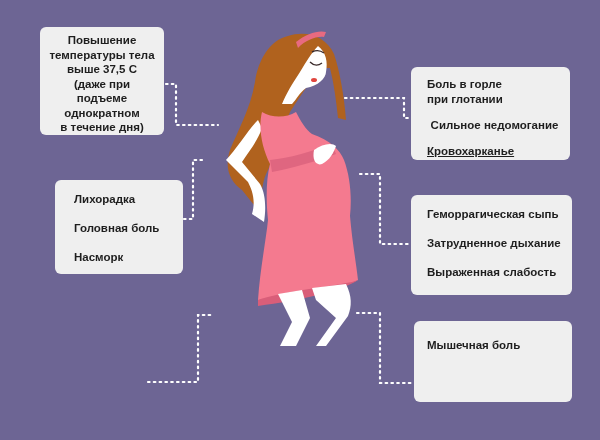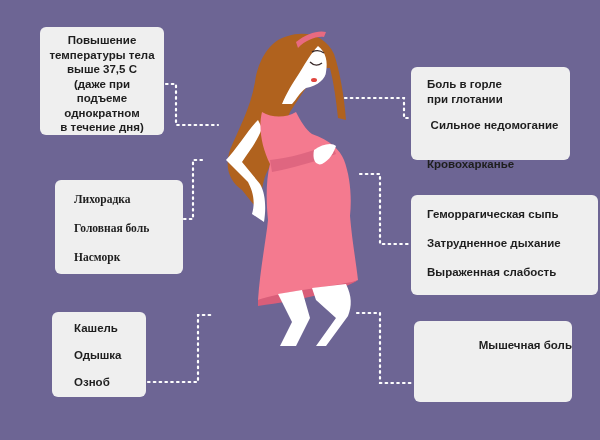--- a/index.html
+++ b/index.html
@@ -17,30 +17,30 @@
     box-sizing: border-box;
     color: #1e1e1e;
     font-weight: bold;
     font-size: 11.5px;
   }
   .box .line { display: block; white-space: nowrap; }
   
   #box-tl { left: 40px; top: 27px; width: 124px; height: 108px; text-align: center; padding-top: 6px; line-height: 14.5px; }
   
   #box-tr { left: 411px; top: 67px; width: 159px; height: 93px; padding: 10px 8px 0 16px; }
-  #box-mr { left: 411px; top: 195px; width: 187px; height: 100px; padding: 12px 0 0 16px; }
-  #box-br { left: 414px; top: 321px; width: 158px; height: 81px; padding: 17px 0 0 13px; text-align: right; }
+  #box-mr { left: 411px; top: 195px; width: 161px; height: 100px; padding: 12px 0 0 16px; }
+  #box-br { left: 414px; top: 321px; width: 158px; height: 81px; padding: 17px 0 0 13px; }
   
-  #box-ml { left: 55px; top: 180px; width: 128px; height: 94px; padding: 12px 0 0 19px; font-family: Liberation Serif, serif; }
+  #box-ml { left: 55px; top: 180px; width: 128px; height: 94px; padding: 12px 0 0 19px; }
   #box-bl { left: 52px; top: 312px; width: 94px; height: 85px; padding: 9px 0 0 22px; }
 
   .item { display: block; white-space: nowrap; }
   #box-tr .item { line-height: 14.5px; }
   #box-tr .item.gap { margin-top: 12px; text-align: center; }
-  #box-tr .item.gap2 { margin-top: 24px; }
+  #box-tr .item.gap2 { margin-top: 11px; text-decoration: underline; }
   #box-mr .item { line-height: 14px; margin-bottom: 15px; }
   #box-br .item { line-height: 14px; margin-bottom: 19px; }
   #box-ml .item { line-height: 14px; margin-bottom: 15px; }
   #box-bl .item { line-height: 14px; margin-bottom: 13px; }
 
   svg { position: absolute; left: 0; top: 0; }
 </style>
 </head>
 <body>
 
@@ -95,25 +95,20 @@
     <span class="line">однократном</span>
     <span class="line">в течение дня)</span>
   </div>
 
   <div class="box" id="box-ml">
     <span class="item">Лихорадка</span>
     <span class="item">Головная боль</span>
     <span class="item">Насморк</span>
   </div>
 
-  <div class="box" id="box-bl">
-    <span class="item">Кашель</span>
-    <span class="item">Одышка</span>
-    <span class="item">Озноб</span>
-  </div>
 
   <div class="box" id="box-tr">
     <span class="item">Боль в горле</span>
     <span class="item">при глотании</span>
     <span class="item gap">Сильное недомогание</span>
     <span class="item gap2">Кровохарканье</span>
   </div>
 
   <div class="box" id="box-mr">
     <span class="item">Геморрагическая сыпь</span>

